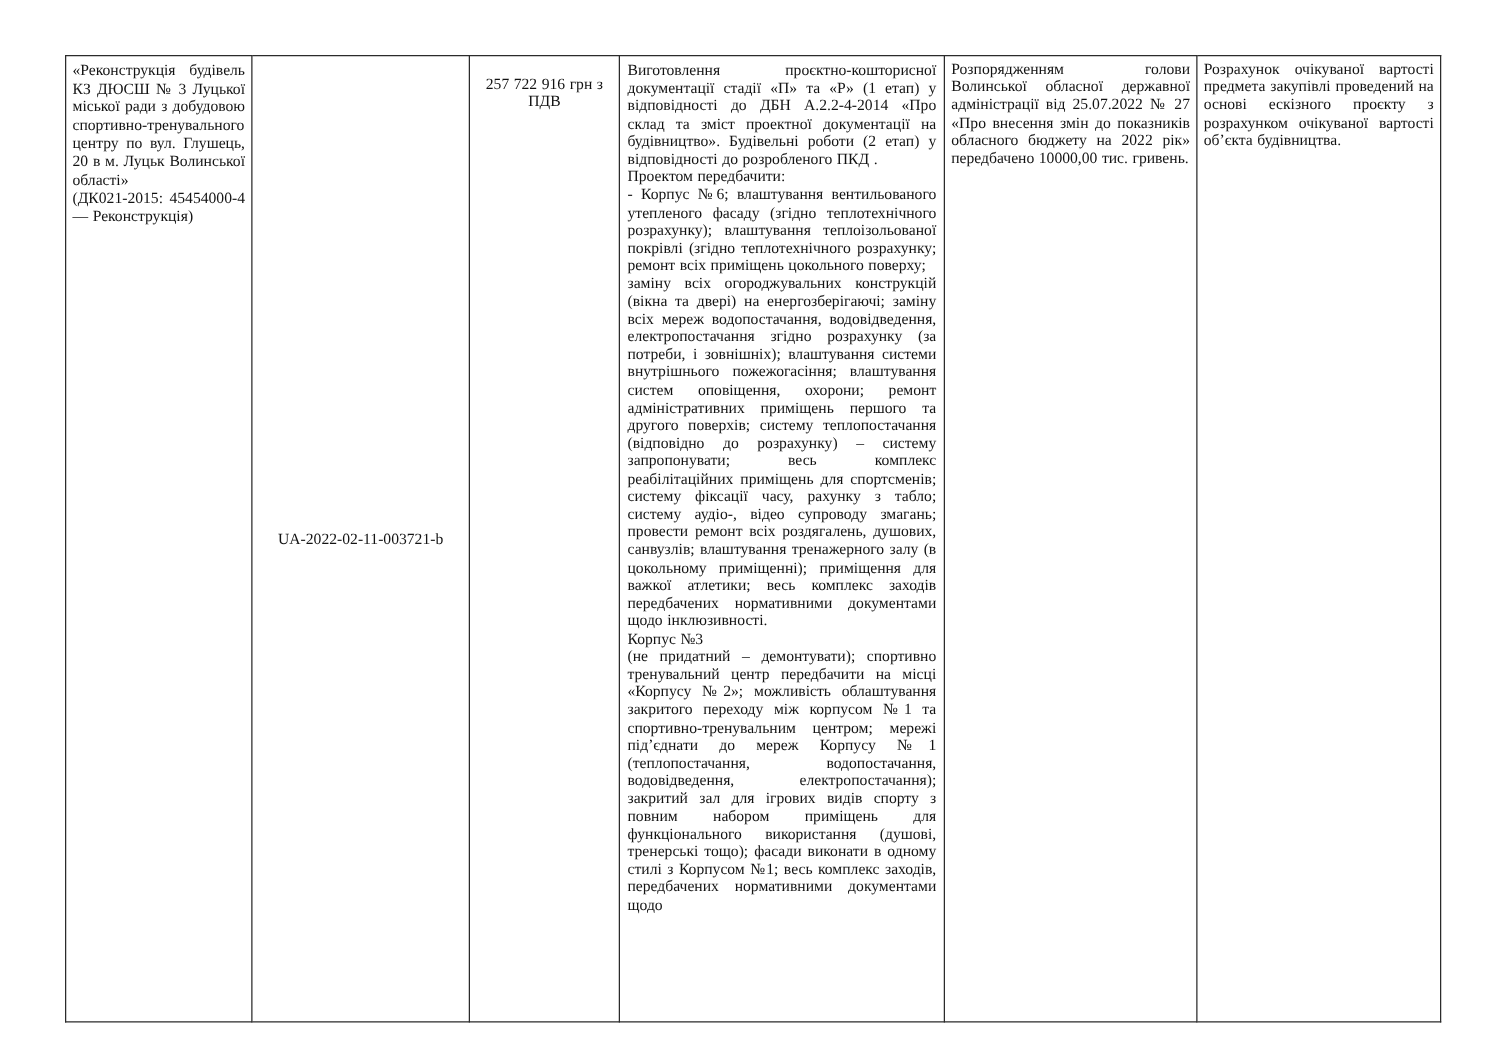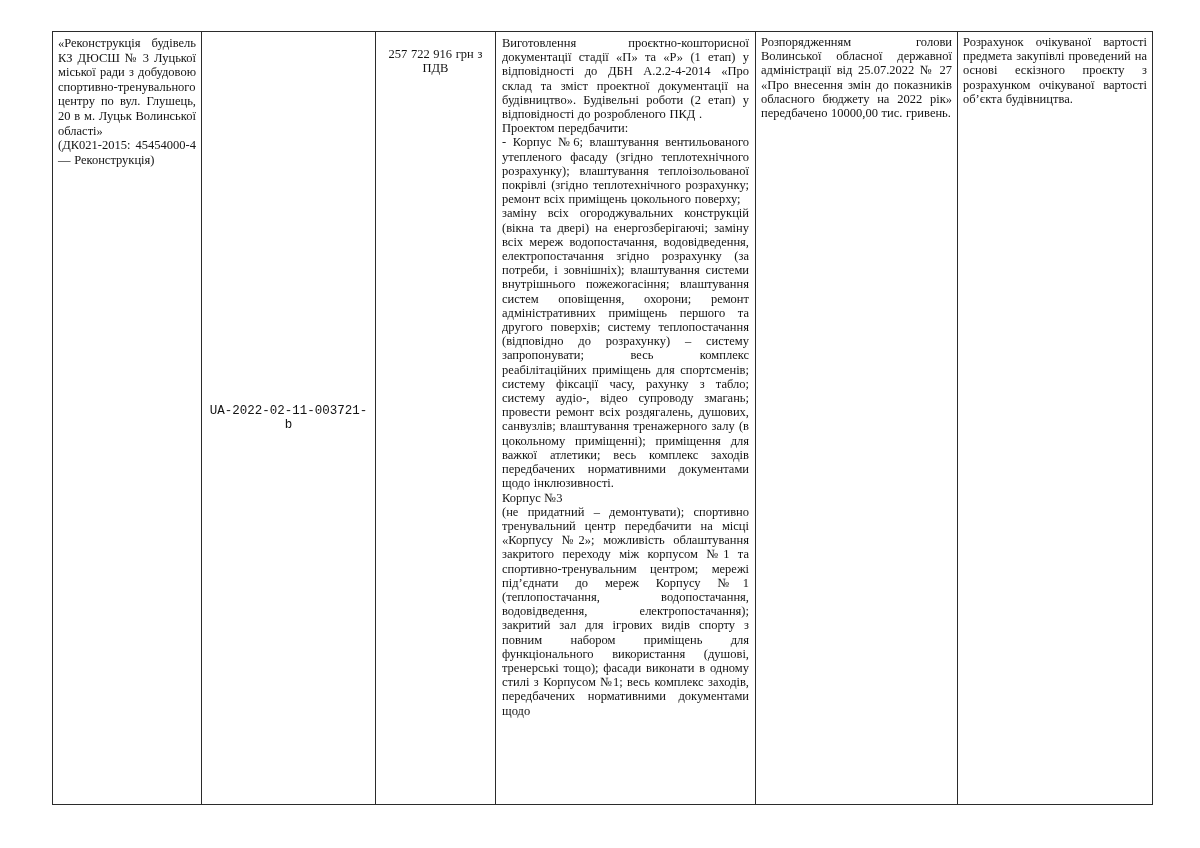--- a/index.html
+++ b/index.html
@@ -12,21 +12,21 @@
     width: 1200px;
     height: 848px;
     background: #ffffff;
     overflow: hidden;
     font-family: "Liberation Serif", serif;
     color: #131313;
   }
   table.doc-table {
     position: absolute;
     left: 52px;
-    top: 31px;
+    top: 44px;
     width: 1100px;
     height: 774px;
     border-collapse: collapse;
     table-layout: fixed;
   }
   td.cell {
     border: 1.5px solid #2b2b2b;
     vertical-align: top;
     overflow: hidden;
     padding: 3px 5px;
@@ -40,21 +40,21 @@
     word-spacing: 0.5px;
   }
   
   td.c-subject { padding: 4px 5px; }
   td.c-subject p { line-height: 14.6px; }
   
   td.c-tender {
     vertical-align: middle;
     text-align: center;
   }
-  td.c-tender p { text-align: center; text-align-last: center; font-family: Liberation Mono, monospace; }
+  td.c-tender p { text-align-last: center; }
   
   td.c-value {
     text-align: center;
     padding-top: 15px;
   }
   td.c-value p { text-align: center; text-align-last: center; }
   
   td.c-scope { padding: 4px 6px; }
   td.c-scope p { line-height: 14.2px; }
   

